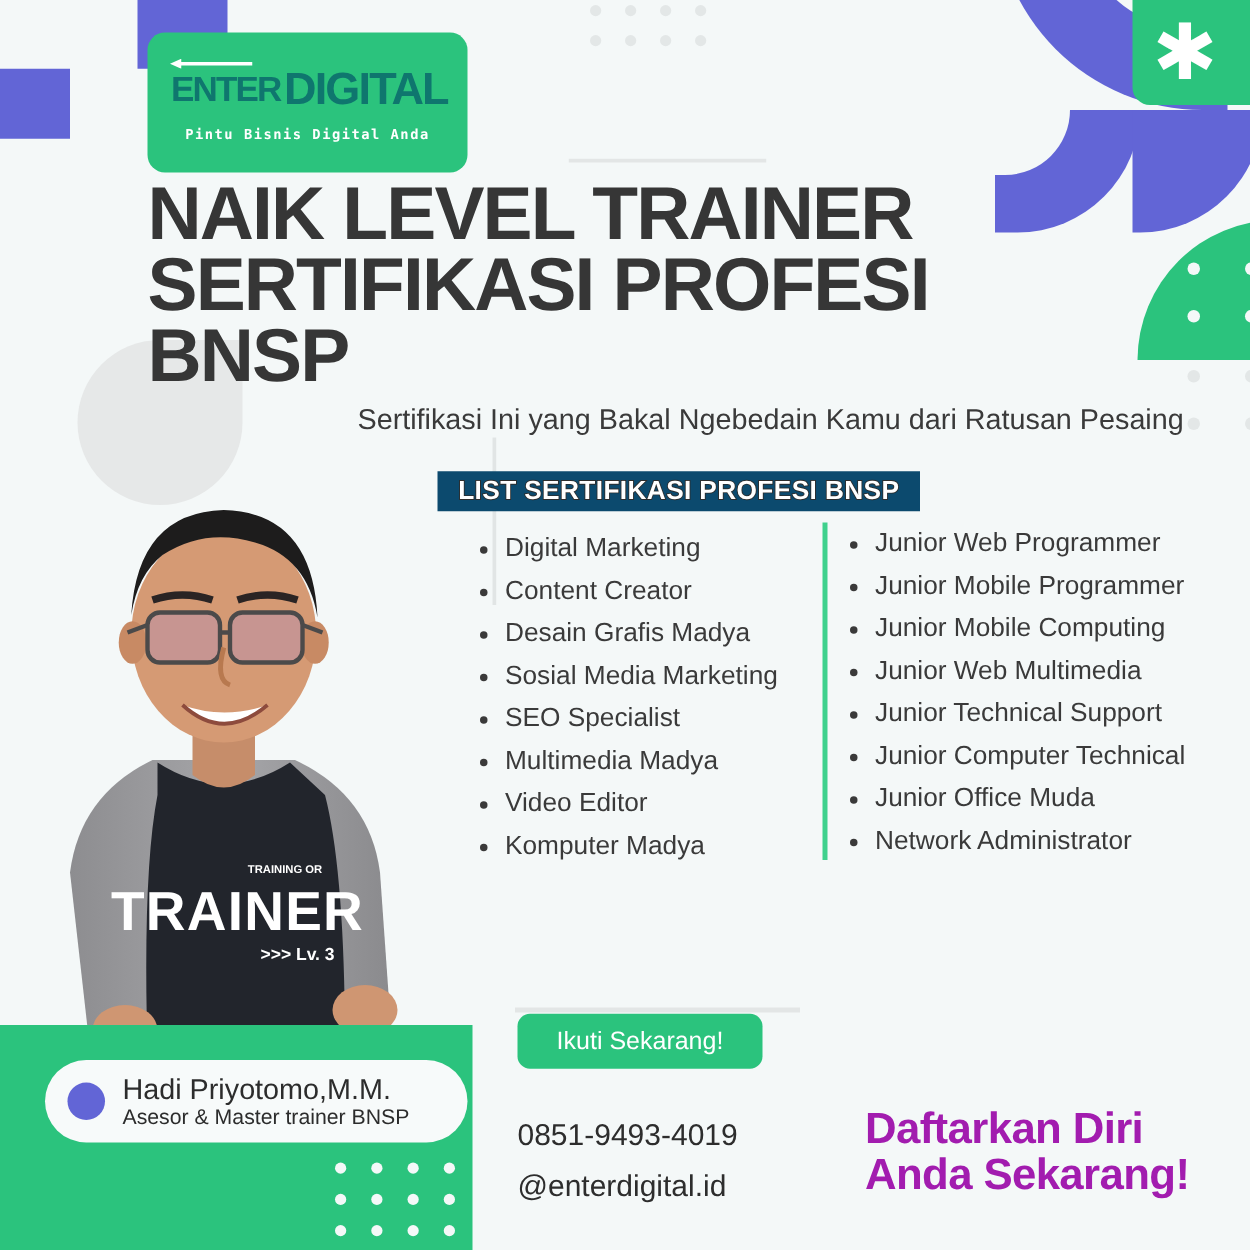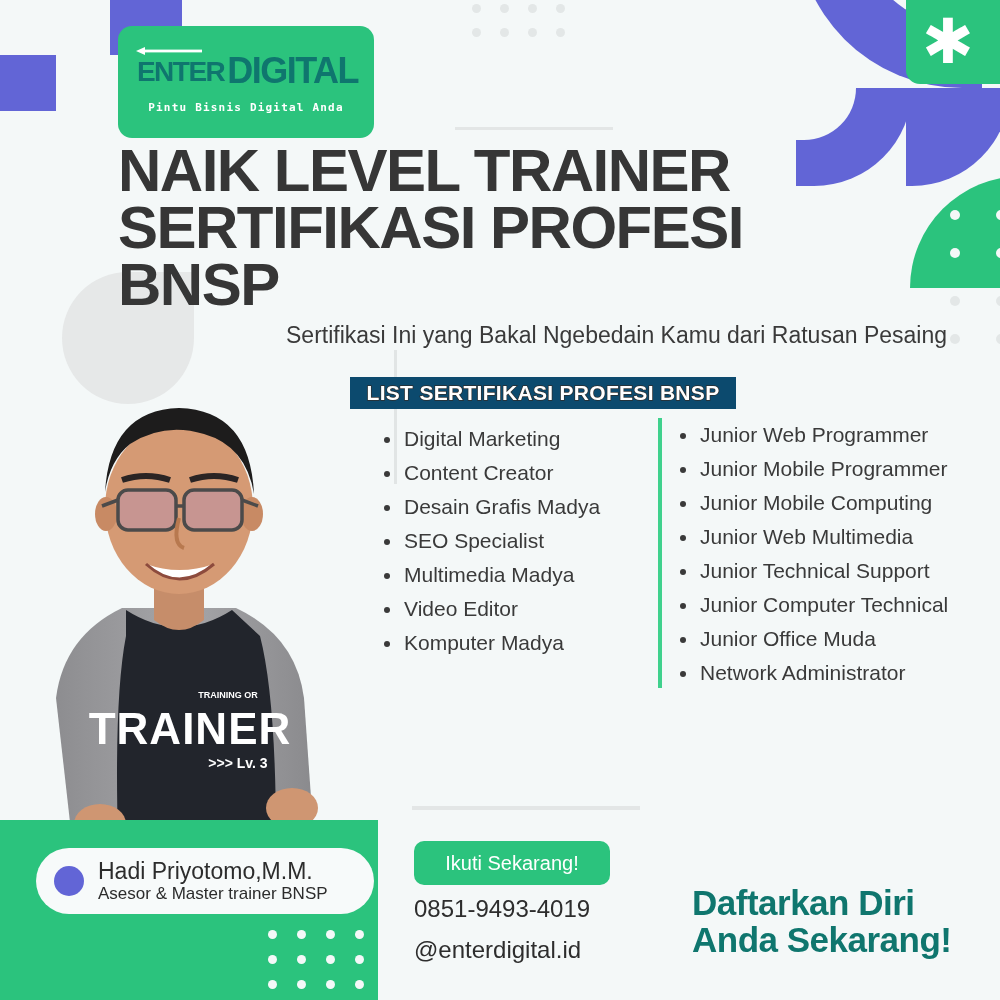--- a/index.html
+++ b/index.html
@@ -182,34 +182,34 @@
     font-size:23px;color:#2c2c2c;line-height:25px;
     font-family:"Liberation Sans", sans-serif;
   }
   .name-sub{
     font-size:17px;color:#2c2c2c;line-height:20px;
     font-family:"Liberation Sans", sans-serif;
   }
   .dots-panel{position:absolute;left:268px;top:930px;width:120px;height:70px;}
   
   .cta-btn{
-    position:absolute;left:414px;top:841px;width:196px;height:44px;
+    position:absolute;left:414px;top:811px;width:196px;height:44px;
     background:#2bc37d;border-radius:10px;border:none;
     display:flex;align-items:center;justify-content:center;
     color:#ffffff;font-size:20px;cursor:pointer;
     font-family:"Liberation Sans", sans-serif;
   }
   .contact{
     position:absolute;left:414px;top:888px;
     font-size:24px;color:#2d2d2d;line-height:41px;
     font-family:"Liberation Sans", sans-serif;
   }
   .cta-big{
     position:absolute;left:692px;top:885px;width:300px;
-    font-size:35px;font-weight:700;color:#0f766e;line-height:1.05;
+    font-size:35px;font-weight:700;color:#a21caf;line-height:1.05;
     letter-spacing:-0.5px;
     font-family:"Liberation Sans", sans-serif;
   }
 </style>
 </head>
 <body>
 
 <div id="poster">
 
   <div class="deco sq-purple sq1"></div>
@@ -276,20 +276,21 @@
   <div class="list-banner">
     <span>LIST SERTIFIKASI PROFESI BNSP</span>
   </div>
 
   <div class="deco col-rule"></div>
   <div class="list-col col-left">
     <ul>
       <li>Digital Marketing</li>
       <li>Content Creator</li>
       <li>Desain Grafis Madya</li>
+      <li>Sosial Media Marketing</li>
       <li>SEO Specialist</li>
       <li>Multimedia Madya</li>
       <li>Video Editor</li>
       <li>Komputer Madya</li>
     </ul>
   </div>
   <div class="list-col col-right">
     <ul>
       <li>Junior Web Programmer</li>
       <li>Junior Mobile Programmer</li>

